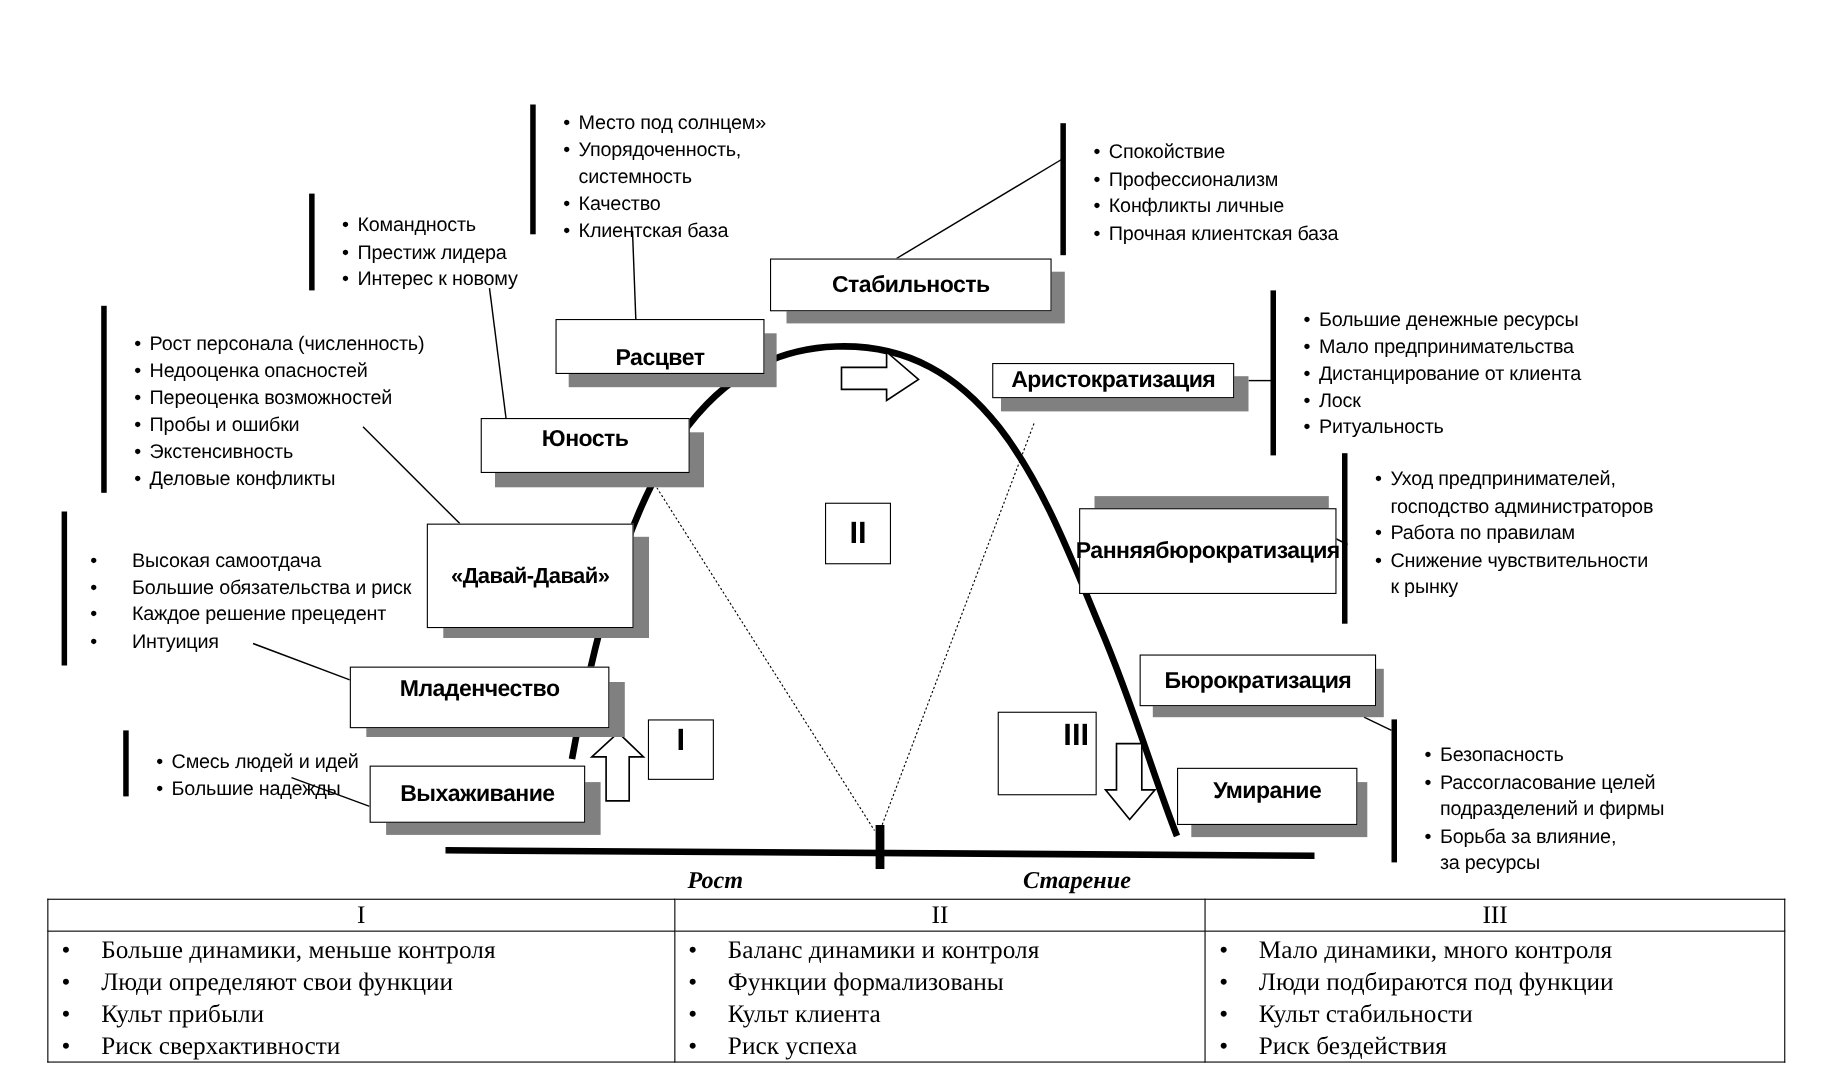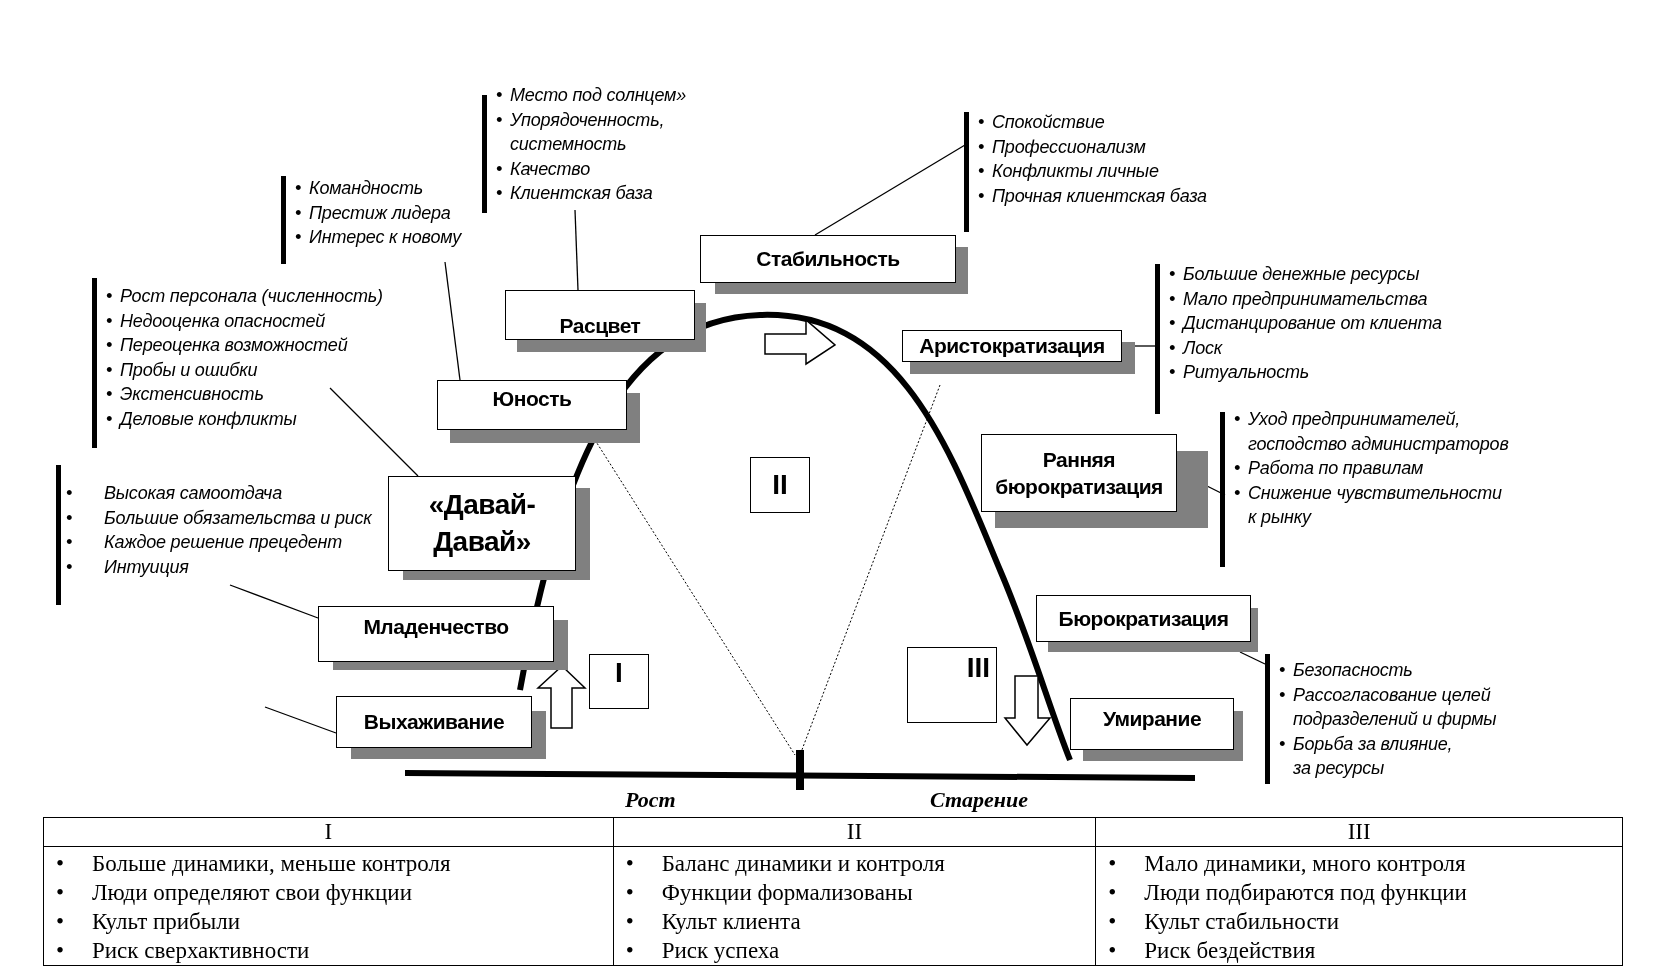--- a/index.html
+++ b/index.html
@@ -2,21 +2,21 @@
 <html><head>
 <meta charset="utf-8">
 <style>
   html,body{margin:0;padding:0;background:#fff;}
   body{width:1655px;height:975px;position:relative;overflow:hidden;font-family:"Liberation Sans",sans-serif;color:#000;}
   #canvas{position:absolute;left:0;top:0;width:1655px;height:975px;}
   .stage{position:absolute;background:#fff;border:1.5px solid #000;box-sizing:border-box;font-weight:bold;font-size:21px;text-align:center;display:flex;align-items:center;justify-content:center;line-height:1.3;z-index:3;letter-spacing:-0.5px;}
   .shadow{position:absolute;background:#808080;z-index:2;}
   .list{position:absolute;font-size:18px;line-height:24.5px;z-index:4;letter-spacing:-0.2px;}
   .list .bar{position:absolute;left:0;top:0;width:5px;background:#000;}
-  .list ul{margin:0;padding:0 0 0 14px;list-style:none;font-style:italic;}
+  .list ul{margin:16px;padding:0 0 0 14px;list-style:none;}
   .list li{position:relative;padding-left:14px;white-space:nowrap;}
   .list li::before{content:"•";position:absolute;left:0;top:0;}
   .list li.cont::before{content:"";}
   .list.wide li{padding-left:38px;}
   .phase{position:absolute;background:#fff;border:1.5px solid #000;font-weight:bold;font-size:28px;display:flex;align-items:flex-start;justify-content:center;z-index:3;box-sizing:border-box;}
   .axislbl{position:absolute;font-family:"Liberation Serif",serif;font-style:italic;font-weight:bold;font-size:22px;z-index:4;}
   table.tbl{position:absolute;left:43px;top:817px;width:1580px;border-collapse:collapse;font-family:"Liberation Serif",serif;font-size:23px;z-index:4;}
   table.tbl th{font-weight:normal;border:1.5px solid #000;height:28px;padding:0;line-height:28px;}
   table.tbl td{border:1.5px solid #000;vertical-align:top;padding:2px 0 0 0;}
   table.tbl ul{list-style:none;margin:0;padding:0;}
@@ -54,21 +54,21 @@
   <div class="stage" style="left:336px;top:696px;width:196px;height:52px">
       <span>Выхаживание</span>
     </div>
 
   <div class="shadow" style="left:333px;top:620px;width:235px;height:50px"></div>
   <div class="stage" style="left:318px;top:606px;width:236px;height:56px;align-items:flex-start;padding-top:6px">
       <span>Младенчество</span>
     </div>
 
   <div class="shadow" style="left:403px;top:488px;width:187px;height:92px"></div>
-  <div class="stage" style="left:388px;top:476px;width:188px;height:95px;font-size:28px">
+  <div class="stage" style="left:388px;top:476px;width:188px;height:95px;font-size:20px">
       <span>«Давай-Давай»</span>
     </div>
 
   <div class="shadow" style="left:450px;top:393px;width:190px;height:50px"></div>
   <div class="stage" style="left:437px;top:380px;width:190px;height:50px;align-items:flex-start;padding-top:4px">
       <span>Юность</span>
     </div>
 
   <div class="shadow" style="left:517px;top:303px;width:189px;height:49px"></div>
   <div class="stage" style="left:505px;top:290px;width:190px;height:50px;align-items:flex-end;padding-top:6px">
@@ -79,21 +79,21 @@
   <div class="stage" style="left:700px;top:235px;width:256px;height:48px">
       <span>Стабильность</span>
     </div>
 
   <div class="shadow" style="left:910px;top:342px;width:225px;height:32px"></div>
   <div class="stage" style="left:902px;top:330px;width:220px;height:32px">
       <span>Аристократизация</span>
     </div>
 
   <div class="shadow" style="left:995px;top:451px;width:213px;height:77px"></div>
-  <div class="stage" style="left:981px;top:434px;width:196px;height:78px;flex-direction:column">
+  <div class="stage" style="left:981px;top:462px;width:234px;height:78px;flex-direction:row">
     <span>Ранняя</span>
     <span>бюрократизация</span>
   </div>
 
   <div class="shadow" style="left:1048px;top:608px;width:210px;height:44px"></div>
   <div class="stage" style="left:1036px;top:595px;width:215px;height:47px">
       <span>Бюрократизация</span>
     </div>
 
   <div class="shadow" style="left:1083px;top:711px;width:160px;height:50px"></div>
@@ -104,20 +104,27 @@
   <div class="phase" style="left:589px;top:654px;width:60px;height:55px;padding-top:2px">
       <span>I</span>
     </div>
   <div class="phase" style="left:750px;top:457px;width:60px;height:56px;align-items:center">
       <span>II</span>
     </div>
   <div class="phase" style="left:907px;top:647px;width:90px;height:76px;justify-content:flex-end;padding-right:6px;padding-top:4px">
       <span>III</span>
     </div>
 
+  <div class="list" style="left:112px;top:664px">
+    <div class="bar" style="height:60px"></div>
+    <ul>
+      <li>Смесь людей и идей</li>
+      <li>Большие надежды</li>
+    </ul>
+  </div>
 
   <div class="list wide" style="left:56px;top:465px;padding-top:16px">
     <div class="bar" style="height:140px"></div>
     <ul style="padding-left:10px">
       <li>Высокая самоотдача</li>
       <li>Большие обязательства и риск</li>
       <li>Каждое решение прецедент</li>
       <li>Интуиция</li>
     </ul>
   </div>

